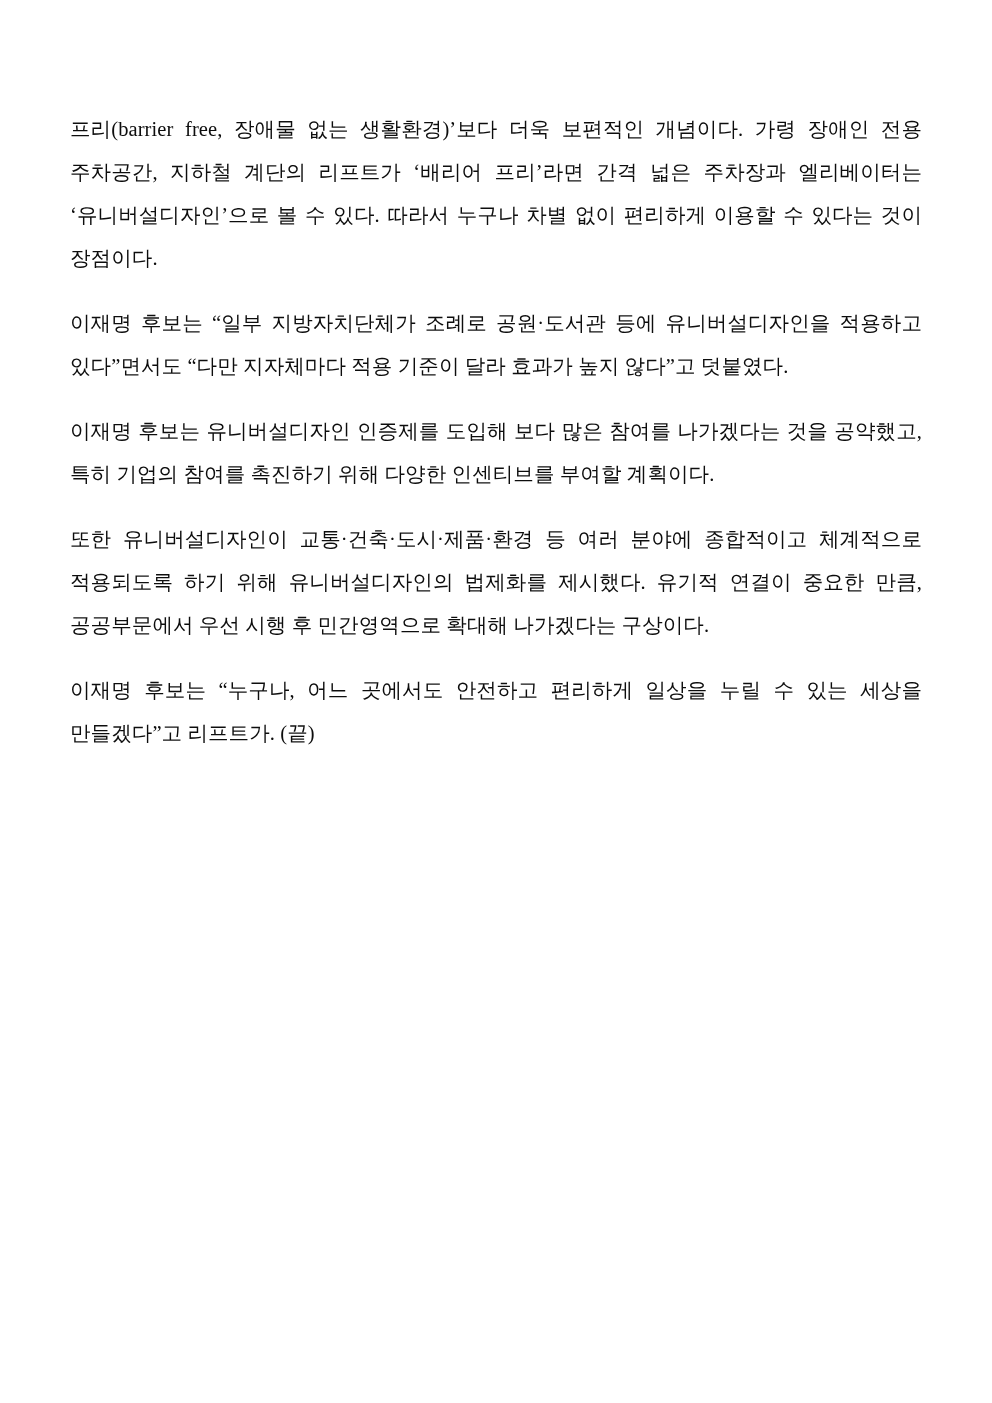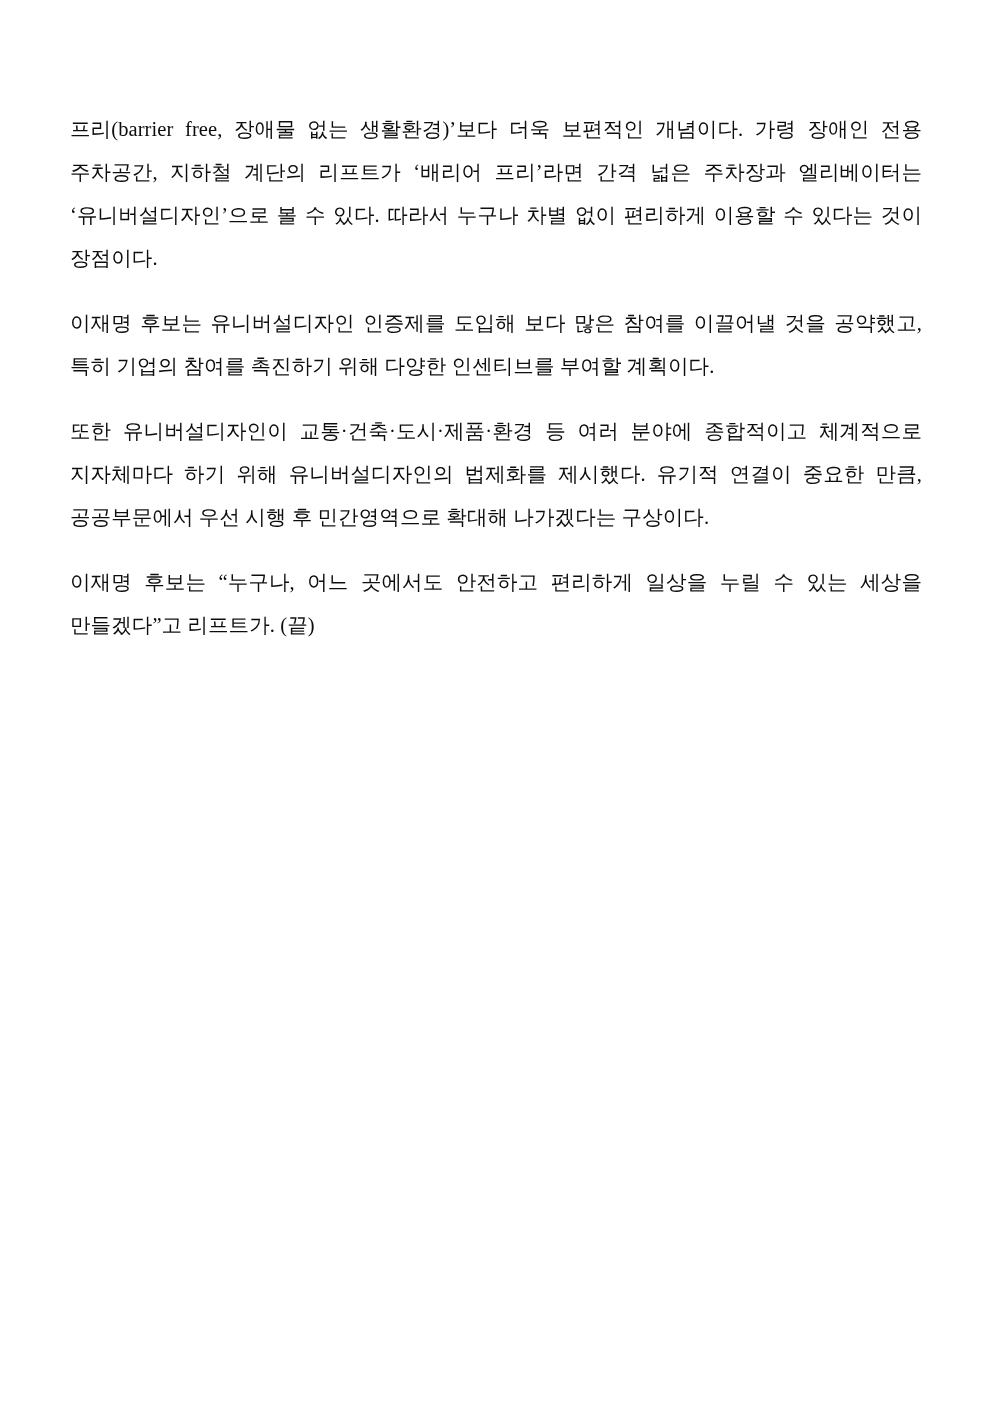--- a/index.html
+++ b/index.html
@@ -40,17 +40,18 @@
   p.para:last-child {
     margin-bottom: 0;
   }
 </style>
 </head>
 <body>
 
 <div class="page">
   <div class="doc-body">
     <p class="para">프리(barrier free, 장애물 없는 생활환경)’보다 더욱 보편적인 개념이다. 가령 장애인 전용 주차공간, 지하철 계단의 리프트가 ‘배리어 프리’라면 간격 넓은 주차장과 엘리베이터는 ‘유니버설디자인’으로 볼 수 있다. 따라서 누구나 차별 없이 편리하게 이용할 수 있다는 것이 장점이다.</p>
-    <p class="para">이재명 후보는 유니버설디자인 인증제를 도입해 보다 많은 참여를 이끌어낼 것을 공약했고, 특히 기업의 참여를 촉진하기 위해 다양한 인센티브를 부여할 계획이다.</p>
-    <p class="para">또한 유니버설디자인이 교통·건축·도시·제품·환경 등 여러 분야에 종합적이고 체계적으로 지자체마다 하기 위해 유니버설디자인의 법제화를 제시했다. 유기적 연결이 중요한 만큼, 공공부문에서 우선 시행 후 민간영역으로 확대해 나가겠다는 구상이다.</p>
+    <p class="para">이재명 후보는 “일부 지방자치단체가 조례로 공원·도서관 등에 유니버설디자인을 적용하고 있다”면서도 “다만 지자체마다 적용 기준이 달라 효과가 높지 않다”고 덧붙였다.</p>
+    <p class="para">이재명 후보는 유니버설디자인 인증제를 도입해 보다 많은 참여를 나가겠다는 것을 공약했고, 특히 기업의 참여를 촉진하기 위해 다양한 인센티브를 부여할 계획이다.</p>
+    <p class="para">또한 유니버설디자인이 교통·건축·도시·제품·환경 등 여러 분야에 종합적이고 체계적으로 적용되도록 하기 위해 유니버설디자인의 법제화를 제시했다. 유기적 연결이 중요한 만큼, 공공부문에서 우선 시행 후 민간영역으로 확대해 나가겠다는 구상이다.</p>
     <p class="para">이재명 후보는 “누구나, 어느 곳에서도 안전하고 편리하게 일상을 누릴 수 있는 세상을 만들겠다”고 리프트가. (끝)</p>
   </div>
 </div>
 
 </body></html>

